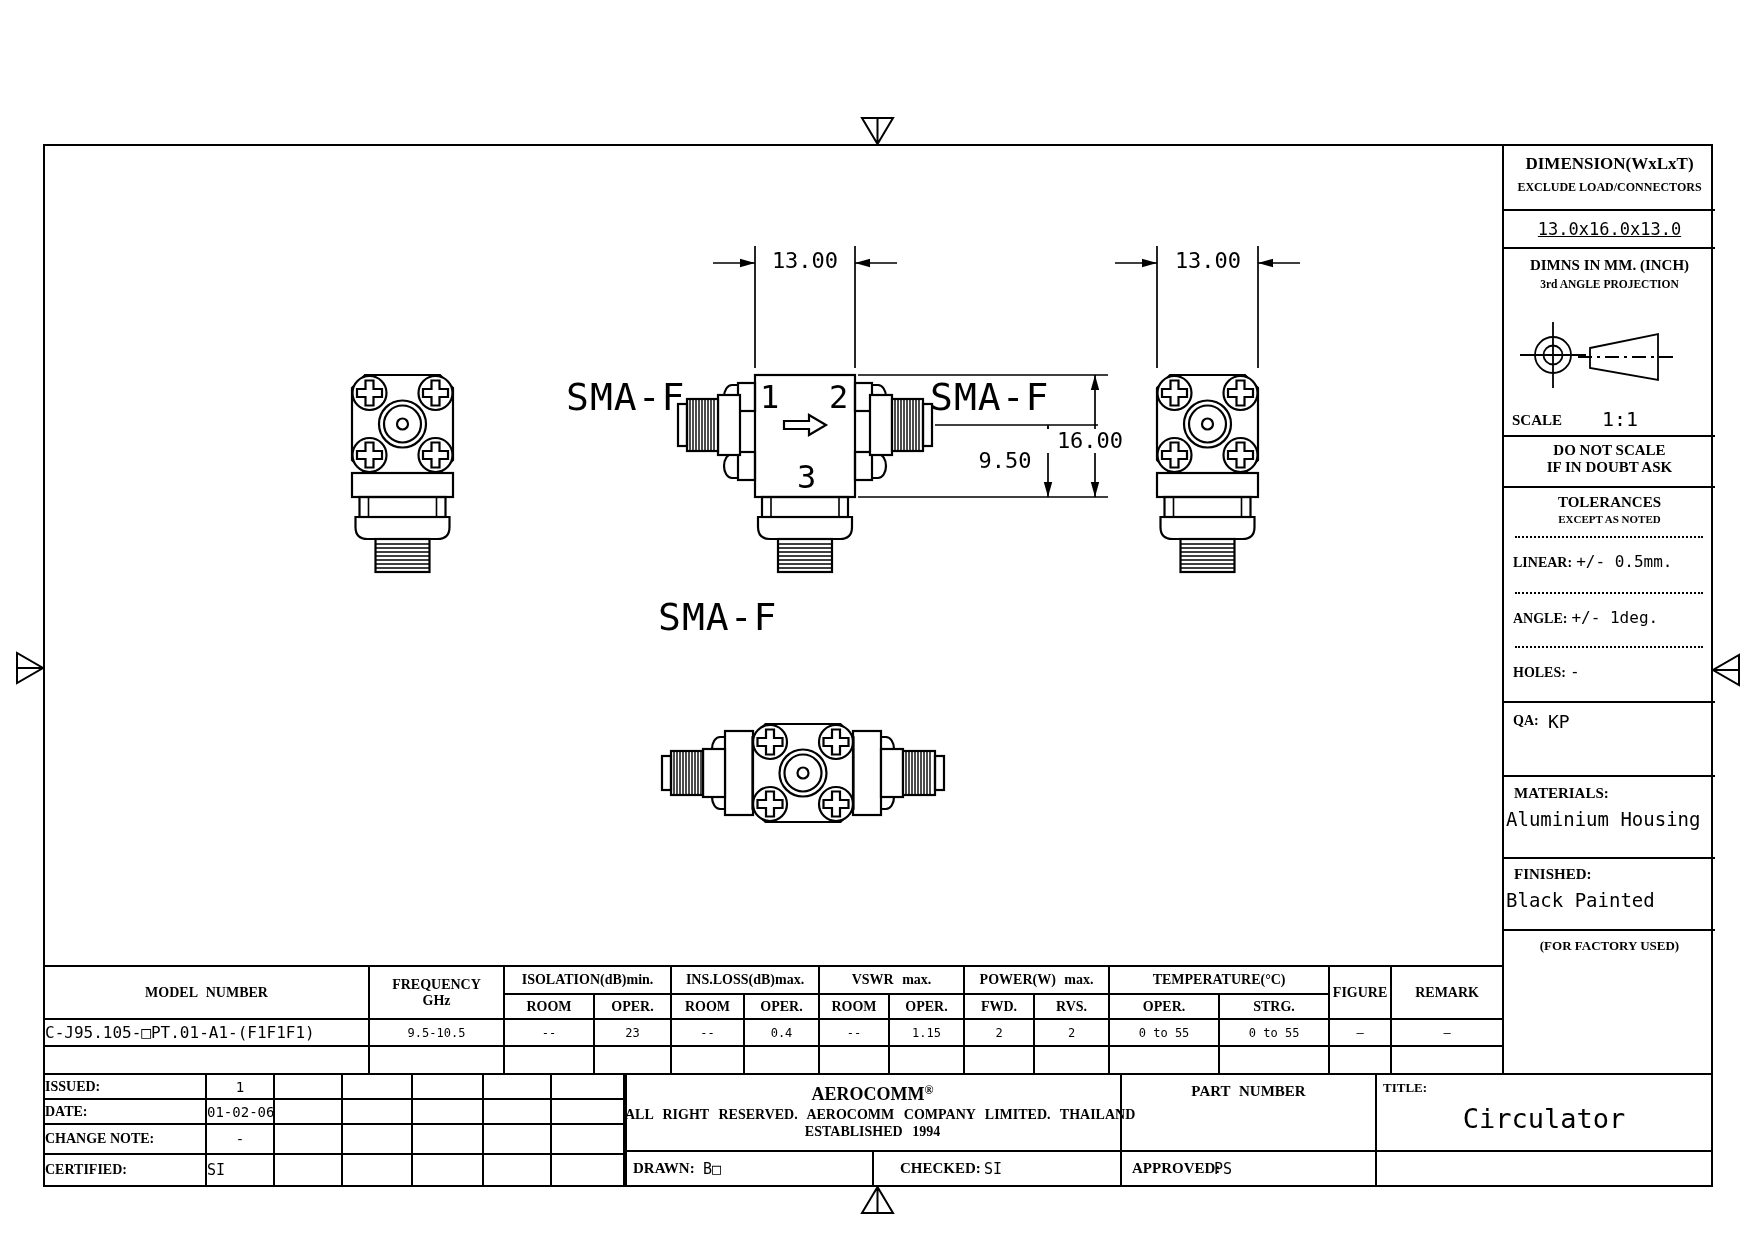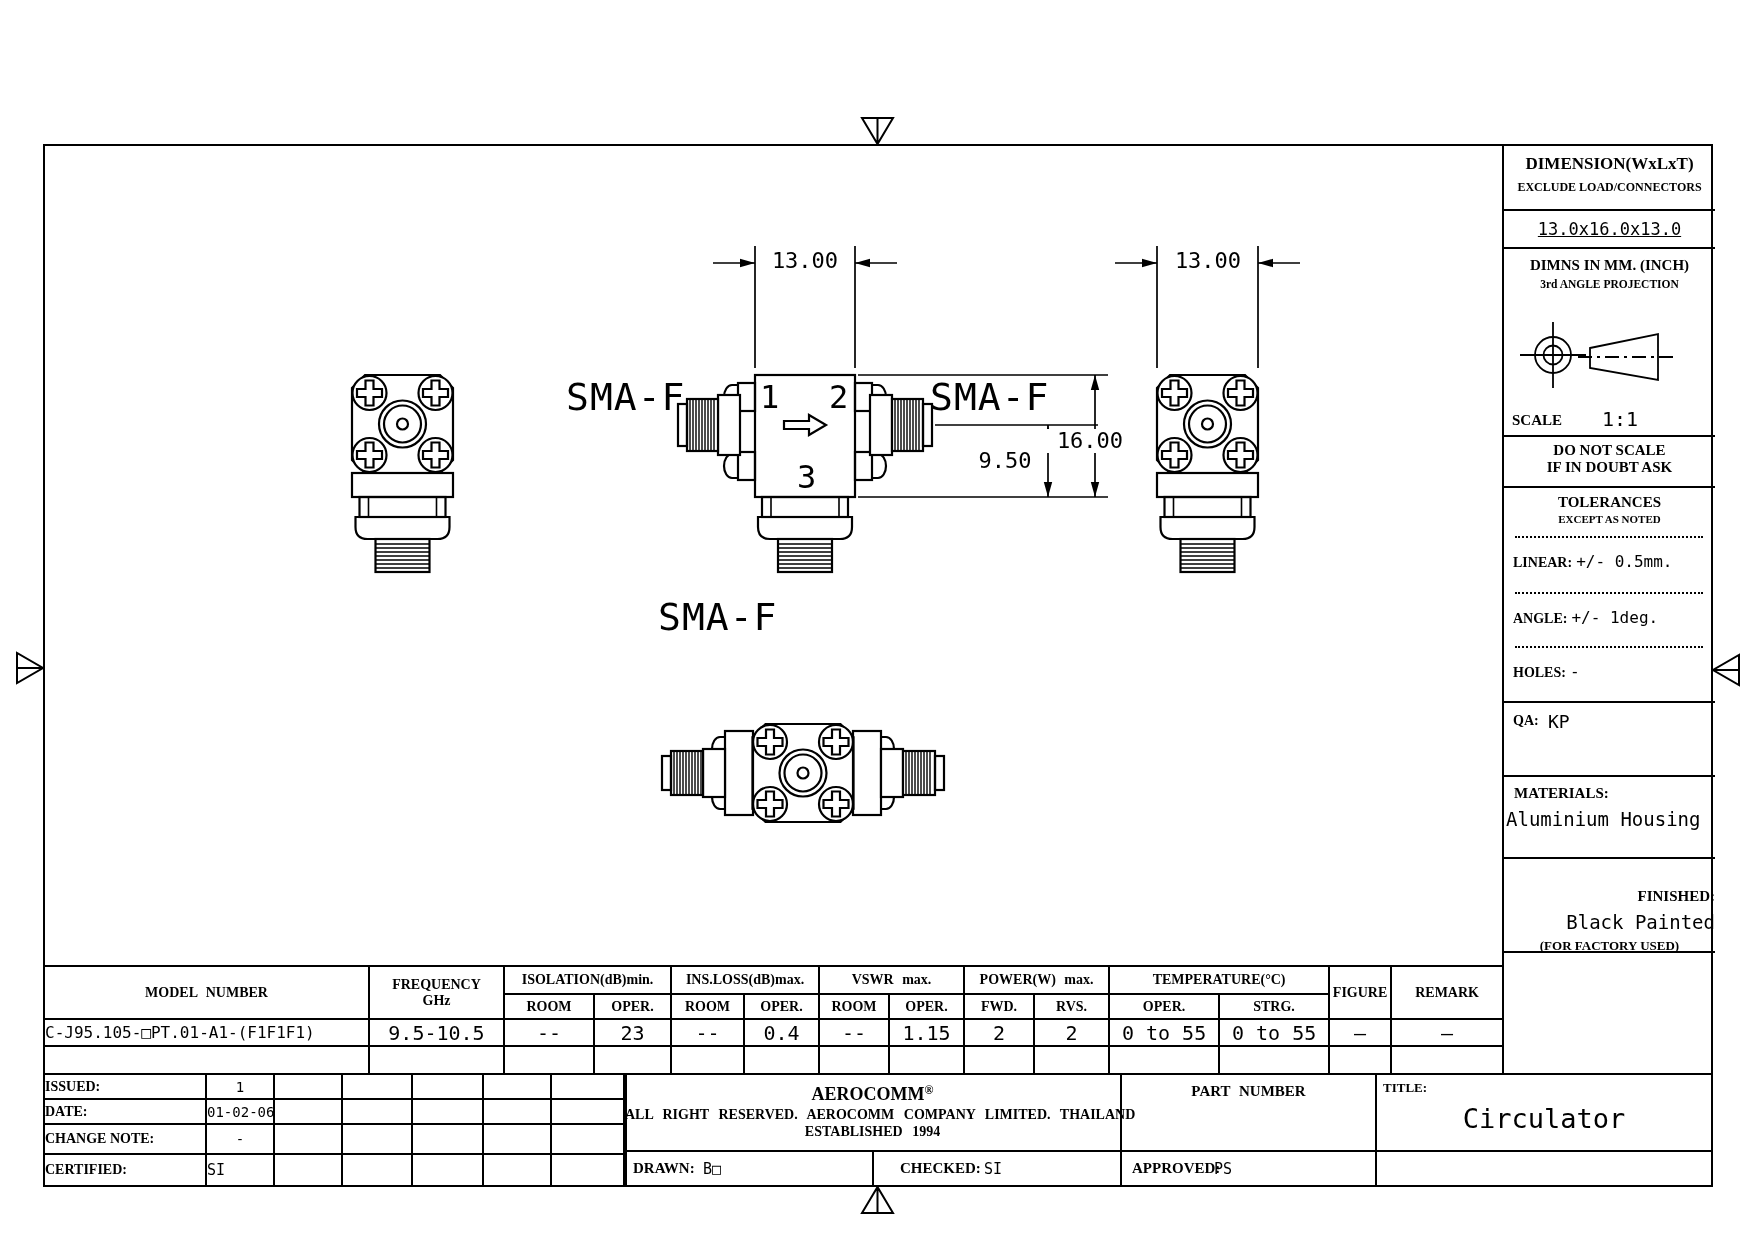--- a/index.html
+++ b/index.html
@@ -7,21 +7,21 @@
   .abs{position:absolute;}
   .lbl{font-family:"Liberation Serif",serif;font-weight:bold;color:#000;}
   .cad{font-family:"DejaVu Sans Mono",monospace;font-weight:normal;color:#000;}
   .ctr{text-align:center;}
   .nw{white-space:nowrap;}
   .border-frame{border:2px solid #000;}
   table.grid{border-collapse:collapse;table-layout:fixed;position:absolute;background:transparent;}
   table.grid td{border:2px solid #000;padding:0;overflow:hidden;white-space:nowrap;vertical-align:middle;}
   td.hdr{font-family:"Liberation Serif",serif;font-weight:bold;font-size:14px;text-align:center;word-spacing:5px;}
   td.sub{font-family:"Liberation Serif",serif;font-weight:bold;font-size:14px;text-align:center;}
-  td.val{font-family:"DejaVu Sans Mono",monospace;font-size:20px;text-align:center;border-radius:13px;}
+  td.val{font-family:"DejaVu Sans Mono",monospace;font-size:12px;text-align:center;border-radius:13px;}
   td.val-left{font-family:"DejaVu Sans Mono",monospace;font-size:16px;text-align:left;padding-left:8px;}
   td.rlbl{font-family:"Liberation Serif",serif;font-weight:bold;font-size:14px;text-align:left;padding-left:6px;}
   td.rval{font-family:"DejaVu Sans Mono",monospace;font-size:14px;text-align:center;}
   td.rval-left{font-family:"DejaVu Sans Mono",monospace;font-size:15px;text-align:left;padding-left:6px;}
   .panel-sec{position:absolute;left:0;width:211px;border-bottom:2px solid #000;box-sizing:border-box;}
   .dots{border-top:2px dotted #000;width:188px;margin:0 auto;height:0;}
   .dim-text{font-family:"DejaVu Sans Mono",monospace;font-size:22px;text-align:center;line-height:1.1;}
   .sma{font-family:"DejaVu Sans Mono",monospace;font-size:38px;letter-spacing:1px;line-height:1;}
   .portnum{font-family:"DejaVu Sans Mono",monospace;font-size:32px;line-height:1;}
   .boxed{border:2px solid #000;box-sizing:border-box;position:absolute;}
@@ -195,21 +195,21 @@
       </div>
     </div>
     <div class="panel-sec" style="top:559px;height:74px;">
       <span class="lbl" style="font-size:14px;position:absolute;left:9px;top:10px;">QA:</span>
       <span class="cad" style="font-size:18px;position:absolute;left:44px;top:8px;">KP</span>
     </div>
     <div class="panel-sec" style="top:633px;height:82px;">
       <div class="lbl nw" style="font-size:15px;padding:8px 0 0 10px;">MATERIALS:</div>
       <div class="cad nw" style="font-size:19px;padding:6px 0 0 2px;">Aluminium Housing</div>
     </div>
-    <div class="panel-sec" style="top:736px;height:73px;text-align:right;">
+    <div class="panel-sec" style="top:714px;height:73px;">
       <div class="lbl nw" style="font-size:15px;padding:8px 0 0 10px;">FINISHED:</div>
       <div class="cad nw" style="font-size:19px;padding:6px 0 0 2px;">Black Painted</div>
     </div>
     <div class="panel-sec" style="top:788px;height:141px;border-bottom:none;">
       <div class="lbl ctr nw" style="font-size:13px;padding-top:6px;">(FOR FACTORY USED)</div>
     </div>
   </div>
 
   <table class="grid z2" style="left:43px;top:965px;width:1459px;">
     <colgroup>

